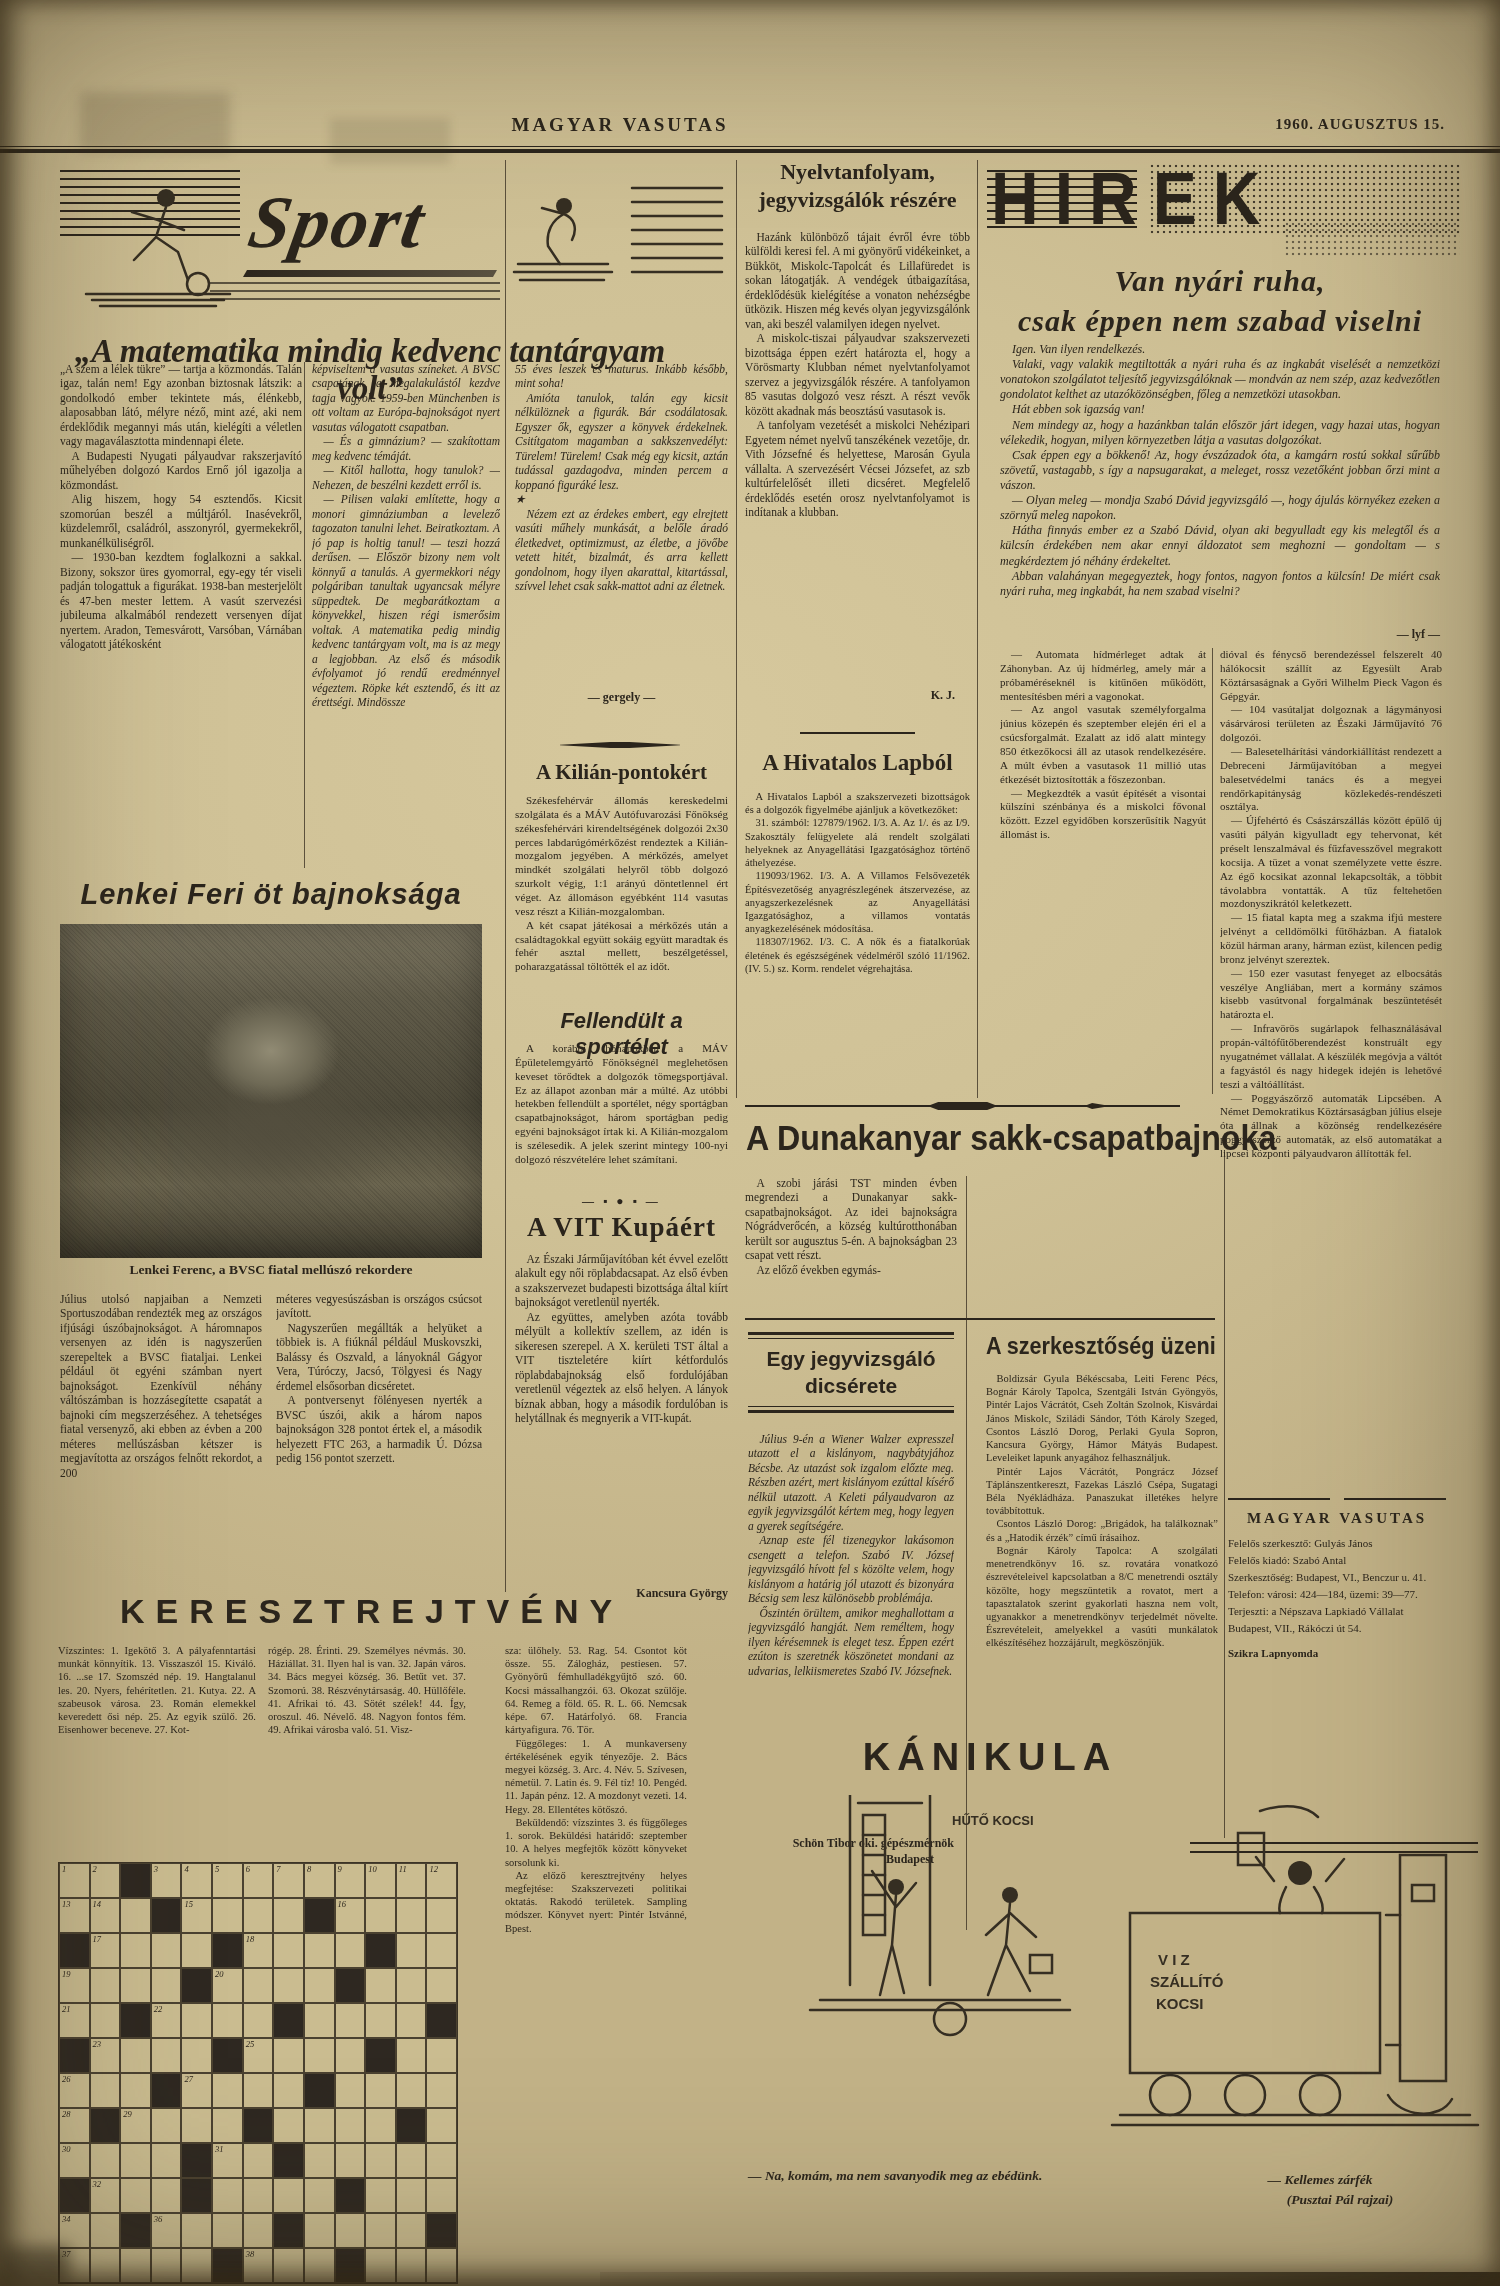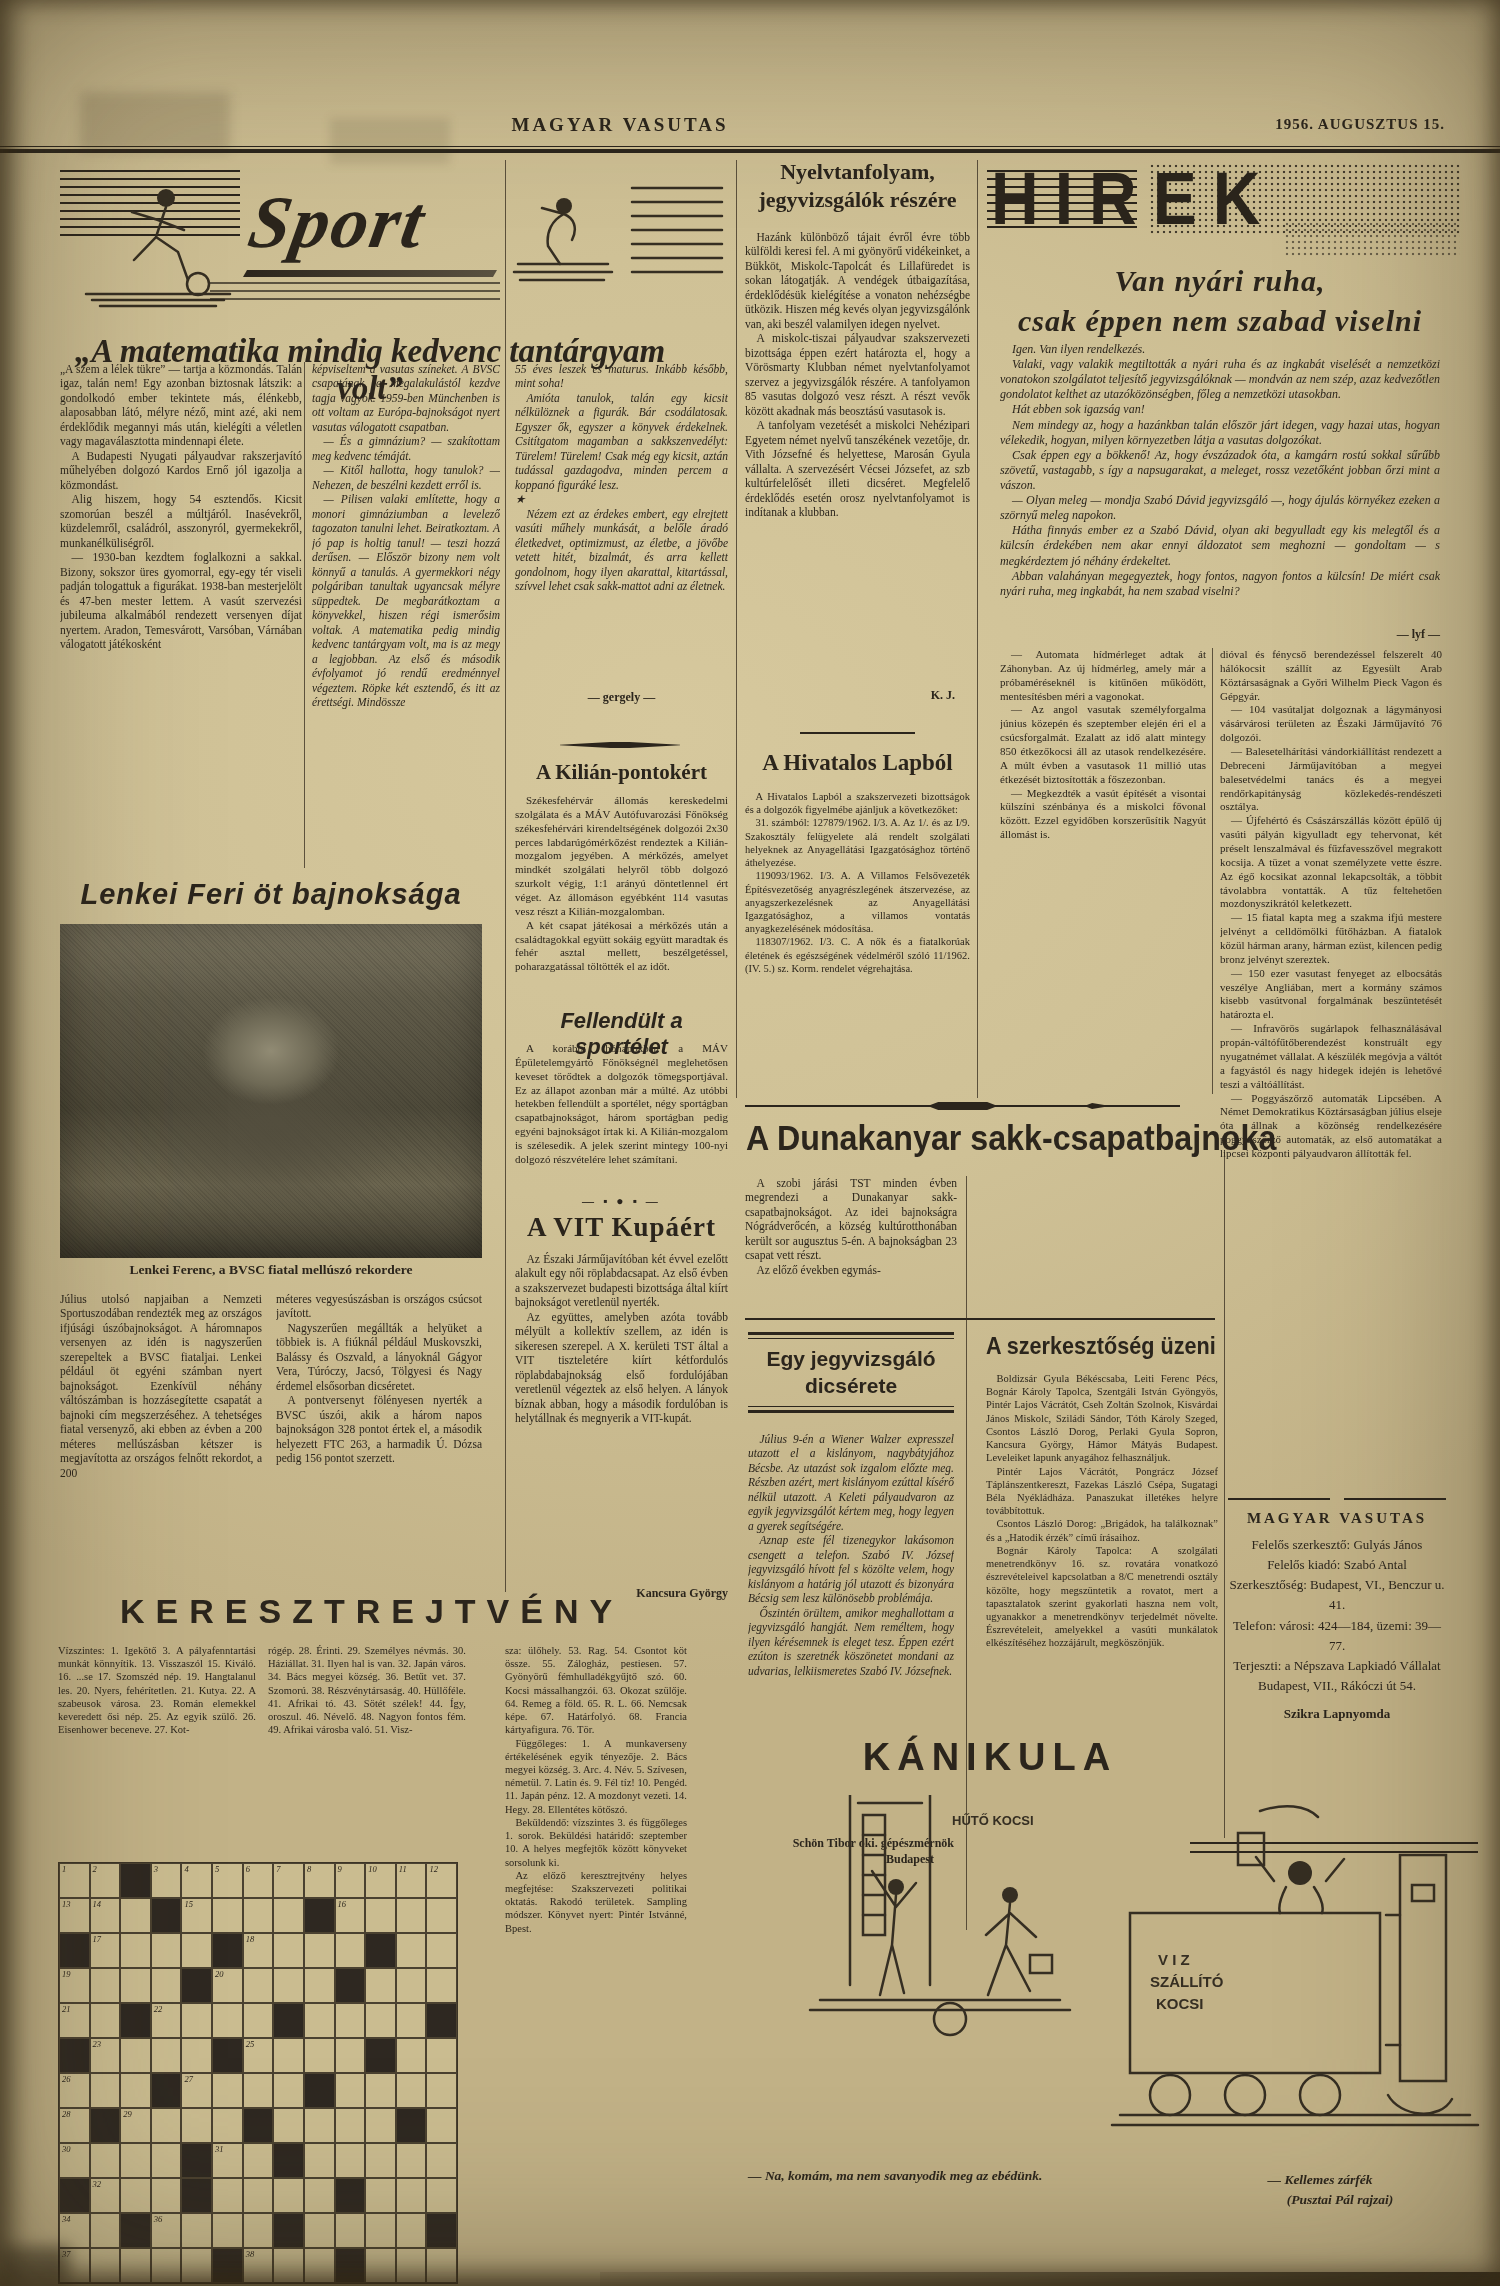--- a/index.html
+++ b/index.html
@@ -40,34 +40,34 @@
   .photo{background:
     radial-gradient(95px 75px at 50% 38%, #918b74 0%, #6f6a56 45%, rgba(0,0,0,0) 72%),
     radial-gradient(170px 120px at 50% 60%, #534e3e 0%, rgba(0,0,0,0) 80%),
     repeating-linear-gradient(45deg, rgba(0,0,0,.10) 0 1px, rgba(0,0,0,0) 1px 3px),
     linear-gradient(180deg,#7d7762 0%,#615c4a 22%,#4e4a3a 55%,#6b654f 78%,#423e30 100%);
     box-shadow:inset 0 0 40px rgba(0,0,0,.35);}
   .cwgrid{display:grid;grid-template-columns:repeat(13,1fr);border:1.5px solid #3c3426;background:rgba(215,202,158,.4);}
   .cw-cell{position:relative;height:33px;border:1px solid #4a4130;}
   .cw-cell.black{background:#2e2821;}
   .cw-num{position:absolute;top:0;left:2px;font-size:8.5px;font-style:italic;color:#2b251c;}
-  .impr{font-size:13px;line-height:1.55;text-align:center;}
+  .impr{font-size:11px;line-height:1.55;}
   .impr-title{font-size:15px;font-weight:bold;letter-spacing:3px;margin-bottom:8px;}
   .orn{font-size:12px;letter-spacing:3px;font-weight:bold;}
   .caption{font-size:13.5px;font-weight:bold;font-style:italic;}
   svg .ink{stroke:#352e22;stroke-width:2.5;fill:none;stroke-linecap:round;}
   svg .inkf{fill:#352e22;}
 </style>
 </head>
 <body>
 
 <div id="page">
 
   <div class="abs masthead ctr" style="left:420px;top:114px;width:400px;">MAGYAR VASUTAS</div>
-  <div class="abs date rgt" style="left:1230px;top:116px;width:215px;">1956. AUGUSZTUS 15.</div>
+  <div class="abs date rgt" style="left:1230px;top:116px;width:215px;">1960. AUGUSZTUS 15.</div>
   <div class="abs bigrule" style="left:0;top:146px;width:1500px;">
       <div></div>
     </div>
 
   <div class="abs" style="left:60px;top:162px;width:440px;height:150px;">
     <div class="abs stripes" style="left:0;top:8px;width:180px;height:66px;"></div>
     <svg class="abs" style="left:20px;top:20px;" width="160" height="130" viewBox="0 0 160 130">
       <circle class="inkf" cx="86" cy="16" r="9"></circle>
       <path class="ink" d="M86 25 L76 55 L54 78 M76 55 L98 70 L108 98 M78 38 L52 30 M78 38 L104 48"></path>
       <circle class="ink" cx="118" cy="102" r="11"></circle>

